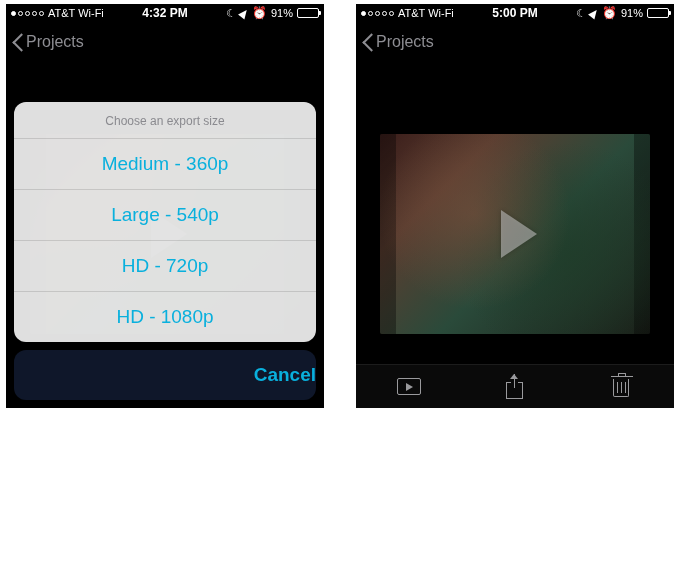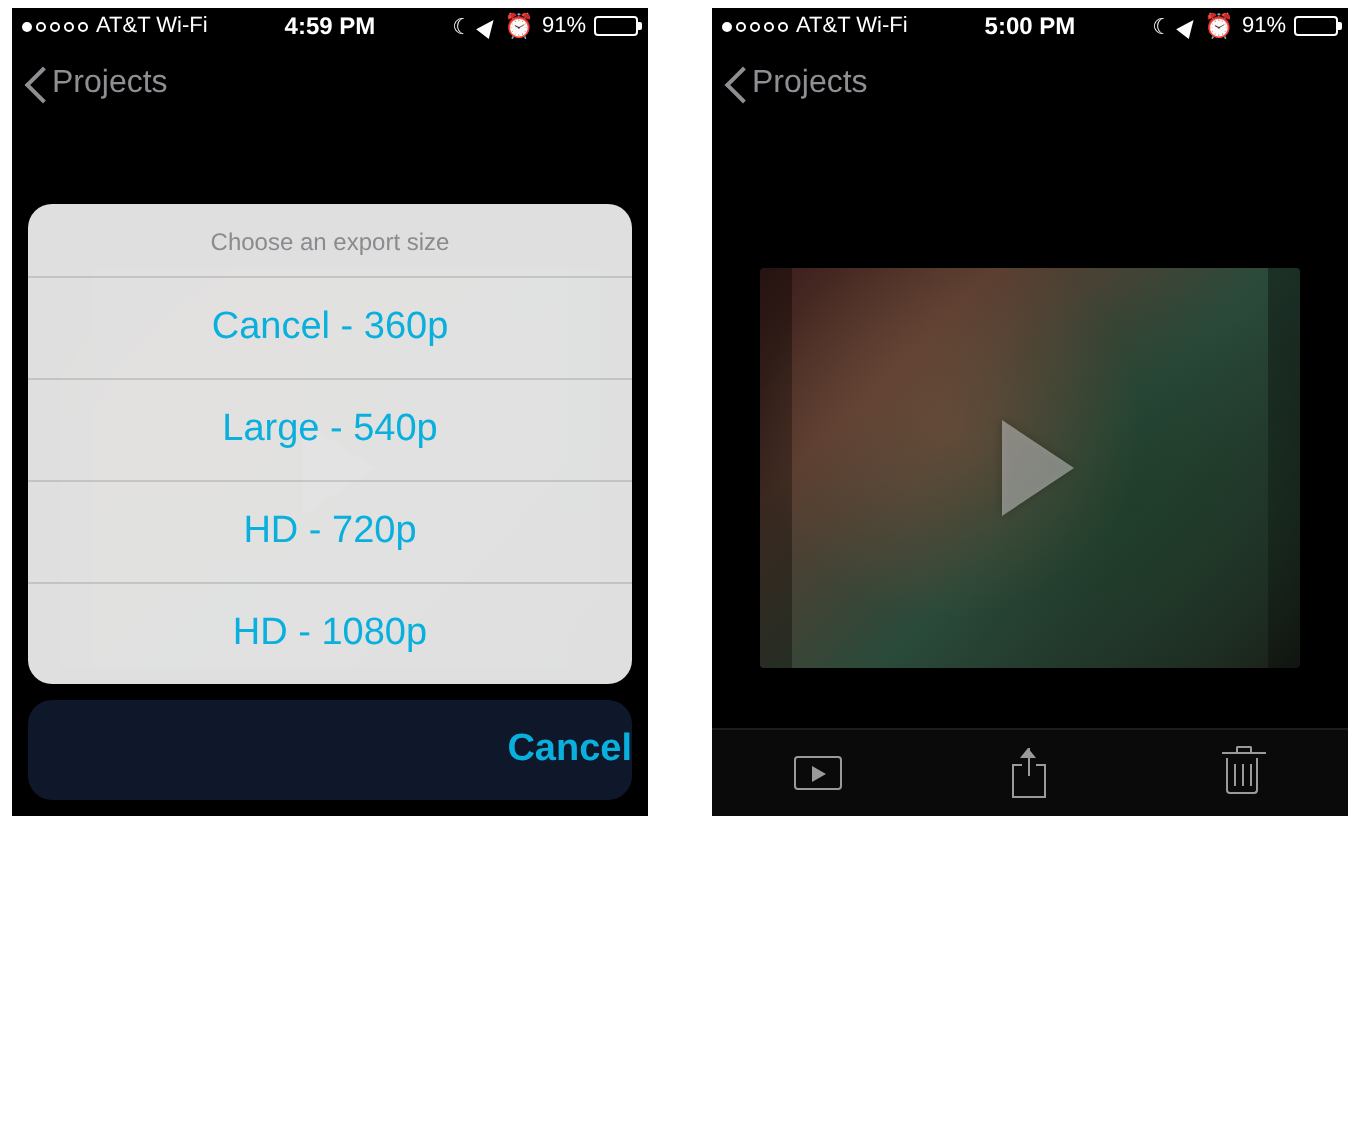--- a/index.html
+++ b/index.html
@@ -269,21 +269,21 @@
     <div class="status-left">
       <span class="dots">
         <span class="dot filled"></span>
           <span class="dot"></span>
           <span class="dot"></span>
           <span class="dot"></span>
           <span class="dot"></span>
       </span>
       <span>AT&amp;T Wi-Fi</span>
     </div>
-    <div class="status-center">4:59 PM</div>
+    <div class="status-center">4:32 PM</div>
     <div class="status-right">
       <span class="moon">☾</span>
       <span class="loc-arrow"></span>
       <span class="alarm">⏰</span>
       <span>91%</span>
       <span class="battery"><span class="battery-fill"></span></span>
     </div>
   </div>
 
   <div class="nav-bar">
@@ -291,21 +291,21 @@
     <span>Projects</span>
   </div>
 
   <div class="video-area">
     <span class="play-icon"></span>
   </div>
 
   <div class="action-sheet">
     <div class="sheet-group">
       <div class="sheet-title">Choose an export size</div>
-      <div class="sheet-option">Cancel - 360p</div>
+      <div class="sheet-option">Medium - 360p</div>
       <div class="sheet-option">Large - 540p</div>
       <div class="sheet-option">HD - 720p</div>
       <div class="sheet-option">HD - 1080p</div>
     </div>
     <div class="sheet-cancel">Cancel</div>
   </div>
 </div>
 
 <div class="phone right">
 

